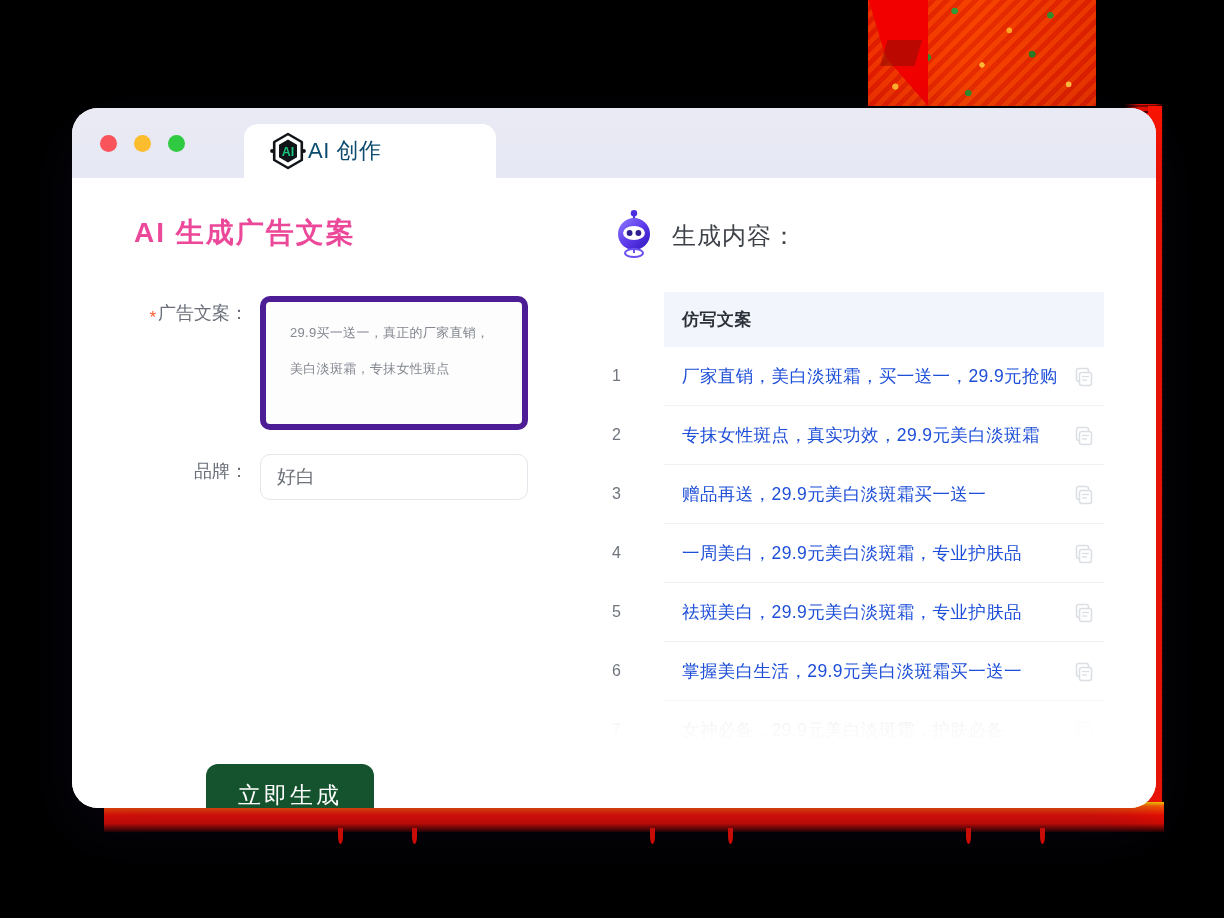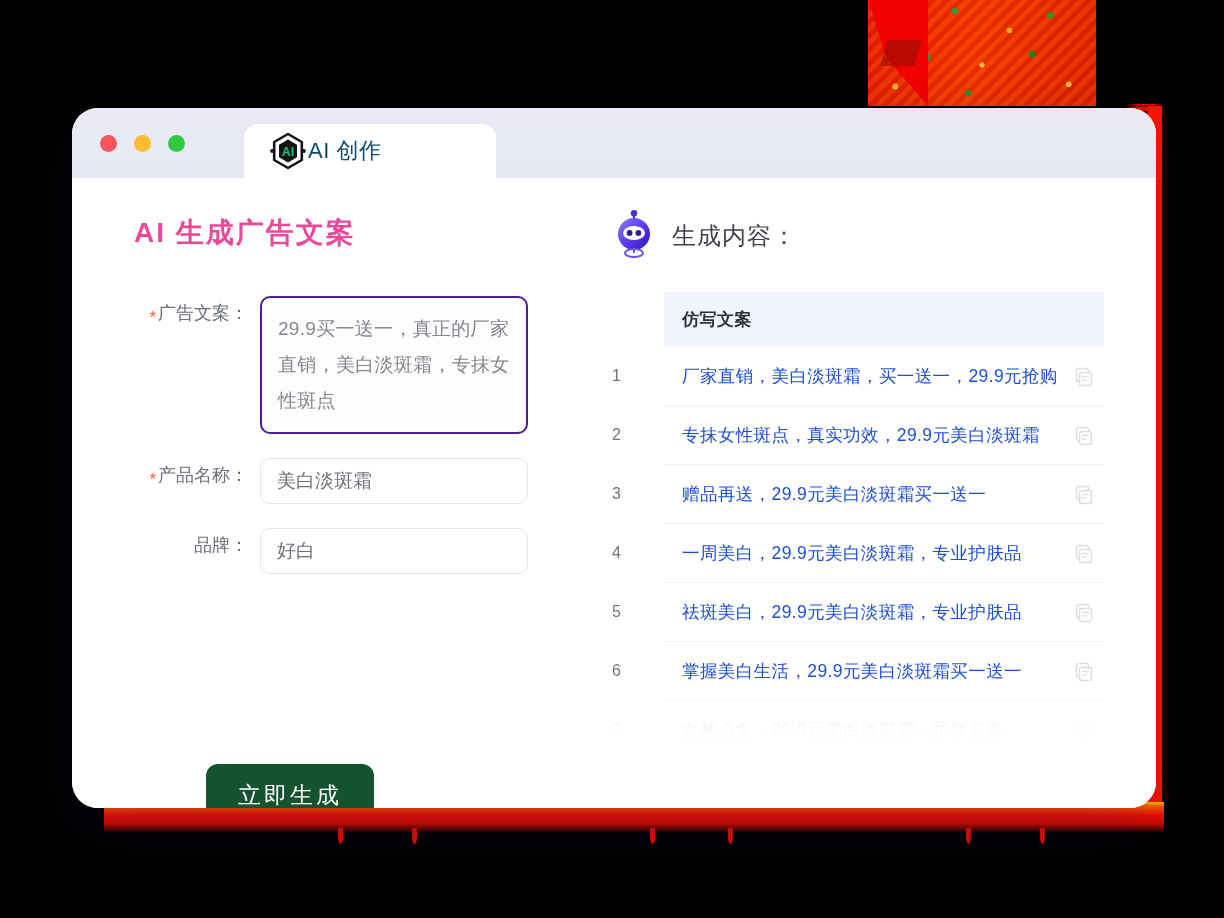--- a/index.html
+++ b/index.html
@@ -90,22 +90,22 @@
 
   .field{display:flex;align-items:flex-start;margin-bottom:24px;}
   .field-label{
     width:128px; text-align:right; padding-right:12px; box-sizing:border-box;
     font-size:18px; color:#6a6f79; line-height:34px; position:relative; white-space:nowrap;
   }
   .req{color:#ff5a2b;position:relative;top:4px;margin-right:2px;font-size:17px;}
 
   .textarea-box{
     width:268px; min-height:134px; box-sizing:border-box;
-    border:2px solid #4c1d95; border-radius:10px; background:#fdfdfe;
-    padding:13px 16px; font-size:19px; line-height:36px; color:#83878f;
+    border:6px solid #4c1d95; border-radius:10px; background:#fdfdfe;
+    padding:13px 24px; font-size:13px; line-height:36px; color:#83878f;
     letter-spacing:.3px;
   }
   .input-box{
     width:268px; height:46px; box-sizing:border-box;
     border:1px solid #e3e6ea; border-radius:10px; background:#fff;
     padding:0 16px; font-size:19px; line-height:44px; color:#6e7279;
   }
   .gen-btn{
     position:absolute; left:134px; top:586px;
     width:168px;height:62px;border-radius:12px;border:none;
@@ -193,26 +193,20 @@
       <div class="left">
         <h1 class="page-title">AI 生成广告文案</h1>
 
         <div class="field">
           <div class="field-label">
             <span class="req">*</span><span>广告文案：</span>
           </div>
           <div class="textarea-box">29.9买一送一，真正的厂家直销，美白淡斑霜，专抹女性斑点</div>
         </div>
 
-        <div class="field">
-          <div class="field-label">
-            <span class="req">*</span><span>产品名称：</span>
-          </div>
-          <div class="input-box">美白淡斑霜</div>
-        </div>
 
         <div class="field">
           <div class="field-label">品牌：</div>
           <div class="input-box">好白</div>
         </div>
 
         <button class="gen-btn">立即生成</button>
       </div>
 
       <div class="right">

